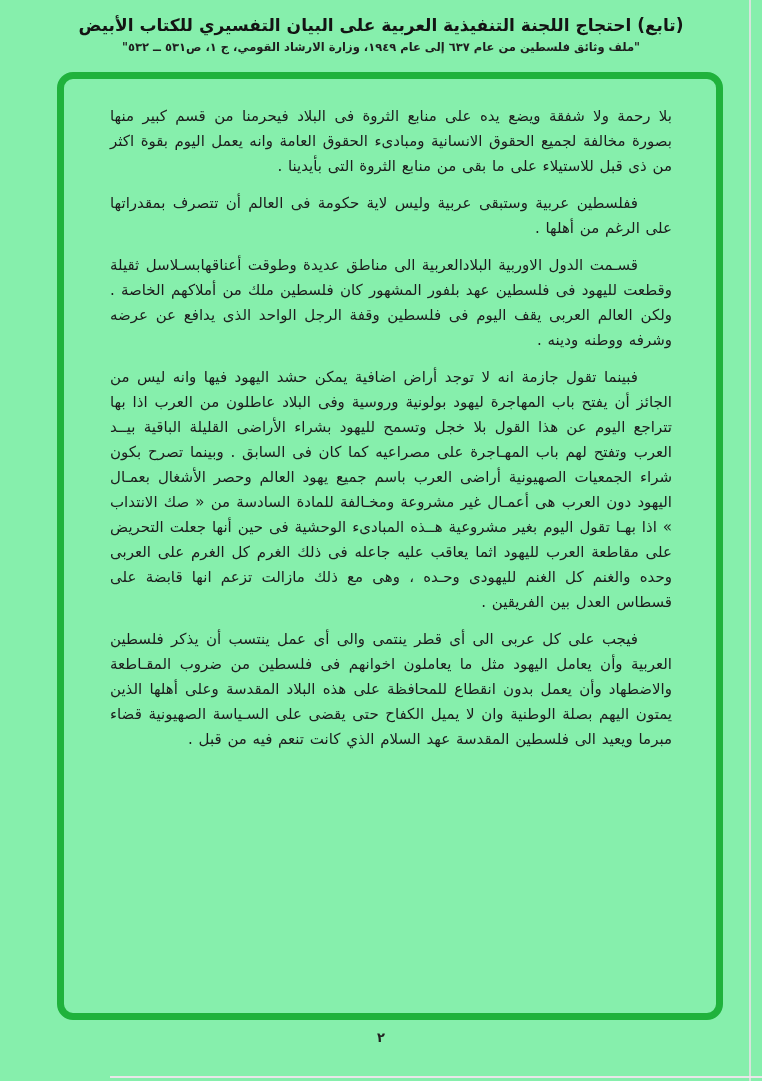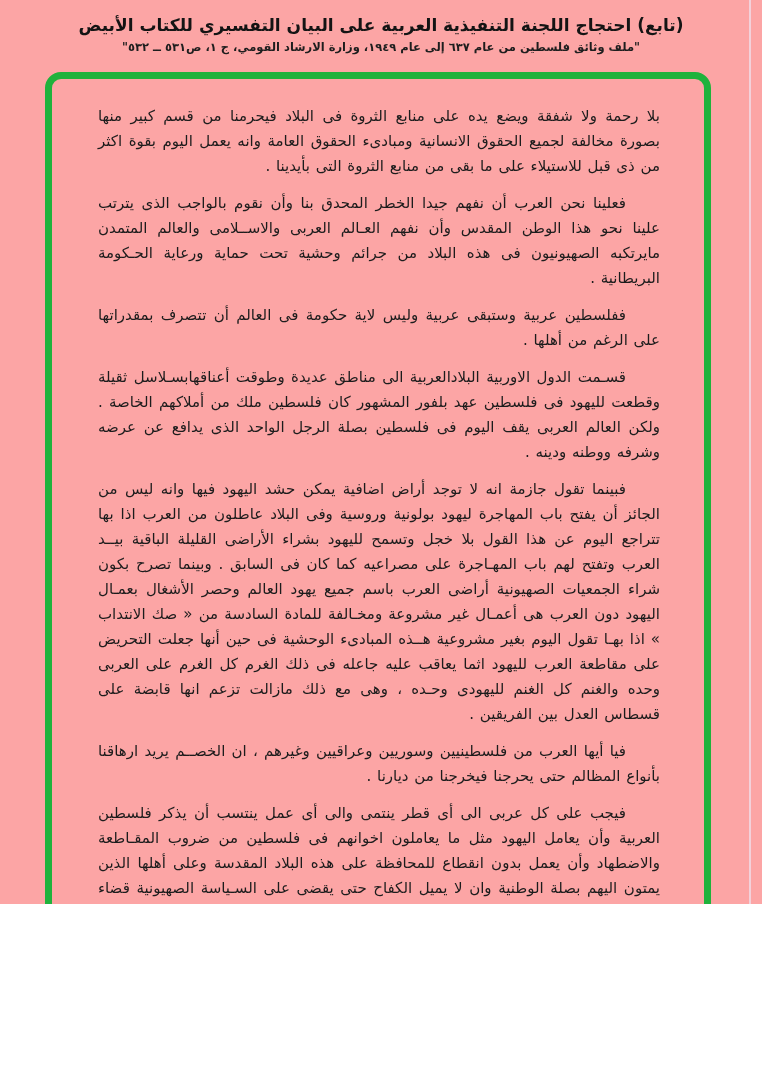--- a/index.html
+++ b/index.html
@@ -3,22 +3,22 @@
 <meta charset="utf-8">
 <style>
   html, body {
     margin: 0;
     padding: 0;
     background: #ffffff;
   }
   .page {
     position: relative;
     width: 762px;
-    height: 904px;
-    background: #fca5a5;
+    height: 1081px;
+    background: #86efac;
     overflow: hidden;
     font-family: "DejaVu Sans", sans-serif;
     color: #1b1b1b;
   }
   
   .header {
     position: absolute;
     top: 12px;
     left: 0;
     width: 100%;
@@ -34,21 +34,21 @@
   }
   .source {
     margin-top: 2px;
     font-size: 11.5px;
     font-weight: bold;
     color: #1e1e1e;
   }
   
   .frame {
     position: absolute;
-    left: 45px;
+    left: 57px;
     top: 72px;
     width: 666px;
     height: 948px;
     box-sizing: border-box;
     border: 7px solid #1fb23c;
     border-radius: 16px;
     background: transparent;
   }
   
   .body {
@@ -111,25 +111,23 @@
 <div class="page">
 
   <div class="header">
     <div class="title">(تابع) احتجاج اللجنة التنفيذية العربية على البيان التفسيري للكتاب الأبيض</div>
     <div class="source">"ملف وثائق فلسطين من عام ٦٣٧ إلى عام ١٩٤٩، وزارة الارشاد القومي، ج ١، ص٥٣١ ــ ٥٣٢"</div>
   </div>
 
   <div class="frame">
     <div class="body">
       <p class="para first">بلا رحمة ولا شفقة ويضع يده على منابع الثروة فى البلاد فيحرمنا من قسم كبير منها بصورة مخالفة لجميع الحقوق الانسانية ومبادىء الحقوق العامة وانه يعمل اليوم بقوة اكثر من ذى قبل للاستيلاء على ما بقى من منابع الثروة التى بأيدينا .</p>
-      <p class="para">فعلينا نحن العرب أن نفهم جيدا الخطر المحدق بنا وأن نقوم بالواجب الذى يترتب علينا نحو هذا الوطن المقدس وأن نفهم العـالم العربى والاســلامى والعالم المتمدن مايرتكبه الصهيونيون فى هذه البلاد من جرائم وحشية تحت حماية ورعاية الحـكومة البريطانية .</p>
       <p class="para">ففلسطين عربية وستبقى عربية وليس لاية حكومة فى العالم أن تتصرف بمقدراتها على الرغم من أهلها .</p>
-      <p class="para">قسـمت الدول الاوربية البلادالعربية الى مناطق عديدة وطوقت أعناقهابسـلاسل ثقيلة وقطعت لليهود فى فلسطين عهد بلفور المشهور كان فلسطين ملك من أملاكهم الخاصة . ولكن العالم العربى يقف اليوم فى فلسطين بصلة الرجل الواحد الذى يدافع عن عرضه وشرفه ووطنه ودينه .</p>
+      <p class="para">قسـمت الدول الاوربية البلادالعربية الى مناطق عديدة وطوقت أعناقهابسـلاسل ثقيلة وقطعت لليهود فى فلسطين عهد بلفور المشهور كان فلسطين ملك من أملاكهم الخاصة . ولكن العالم العربى يقف اليوم فى فلسطين وقفة الرجل الواحد الذى يدافع عن عرضه وشرفه ووطنه ودينه .</p>
       <p class="para">فبينما تقول جازمة انه لا توجد أراض اضافية يمكن حشد اليهود فيها وانه ليس من الجائز أن يفتح باب المهاجرة ليهود بولونية وروسية وفى البلاد عاطلون من العرب اذا بها تتراجع اليوم عن هذا القول بلا خجل وتسمح لليهود بشراء الأراضى القليلة الباقية بيــد العرب وتفتح لهم باب المهـاجرة على مصراعيه كما كان فى السابق . وبينما تصرح بكون شراء الجمعيات الصهيونية أراضى العرب باسم جميع يهود العالم وحصر الأشغال بعمـال اليهود دون العرب هى أعمـال غير مشروعة ومخـالفة للمادة السادسة من « صك الانتداب » اذا بهـا تقول اليوم بغير مشروعية هــذه المبادىء الوحشية فى حين أنها جعلت التحريض على مقاطعة العرب لليهود اثما يعاقب عليه جاعله فى ذلك الغرم كل الغرم على العربى وحده والغنم كل الغنم لليهودى وحـده ، وهى مع ذلك مازالت تزعم انها قابضة على قسطاس العدل بين الفريقين .</p>
-      <p class="para">فيا أيها العرب من فلسطينيين وسوريين وعراقيين وغيرهم ، ان الخصــم يريد ارهاقنا بأنواع المظالم حتى يحرجنا فيخرجنا من ديارنا .</p>
       <p class="para">فيجب على كل عربى الى أى قطر ينتمى والى أى عمل ينتسب أن يذكر فلسطين العربية وأن يعامل اليهود مثل ما يعاملون اخوانهم فى فلسطين من ضروب المقـاطعة والاضطهاد وأن يعمل بدون انقطاع للمحافظة على هذه البلاد المقدسة وعلى أهلها الذين يمتون اليهم بصلة الوطنية وان لا يميل الكفاح حتى يقضى على السـياسة الصهيونية قضاء مبرما ويعيد الى فلسطين المقدسة عهد السلام الذي كانت تنعم فيه من قبل .</p>
 
     </div>
   </div>
 
   <div class="page-number">٢</div>
 
   <div class="scan-edge-right"></div>
   <div class="scan-edge-bottom"></div>
 

